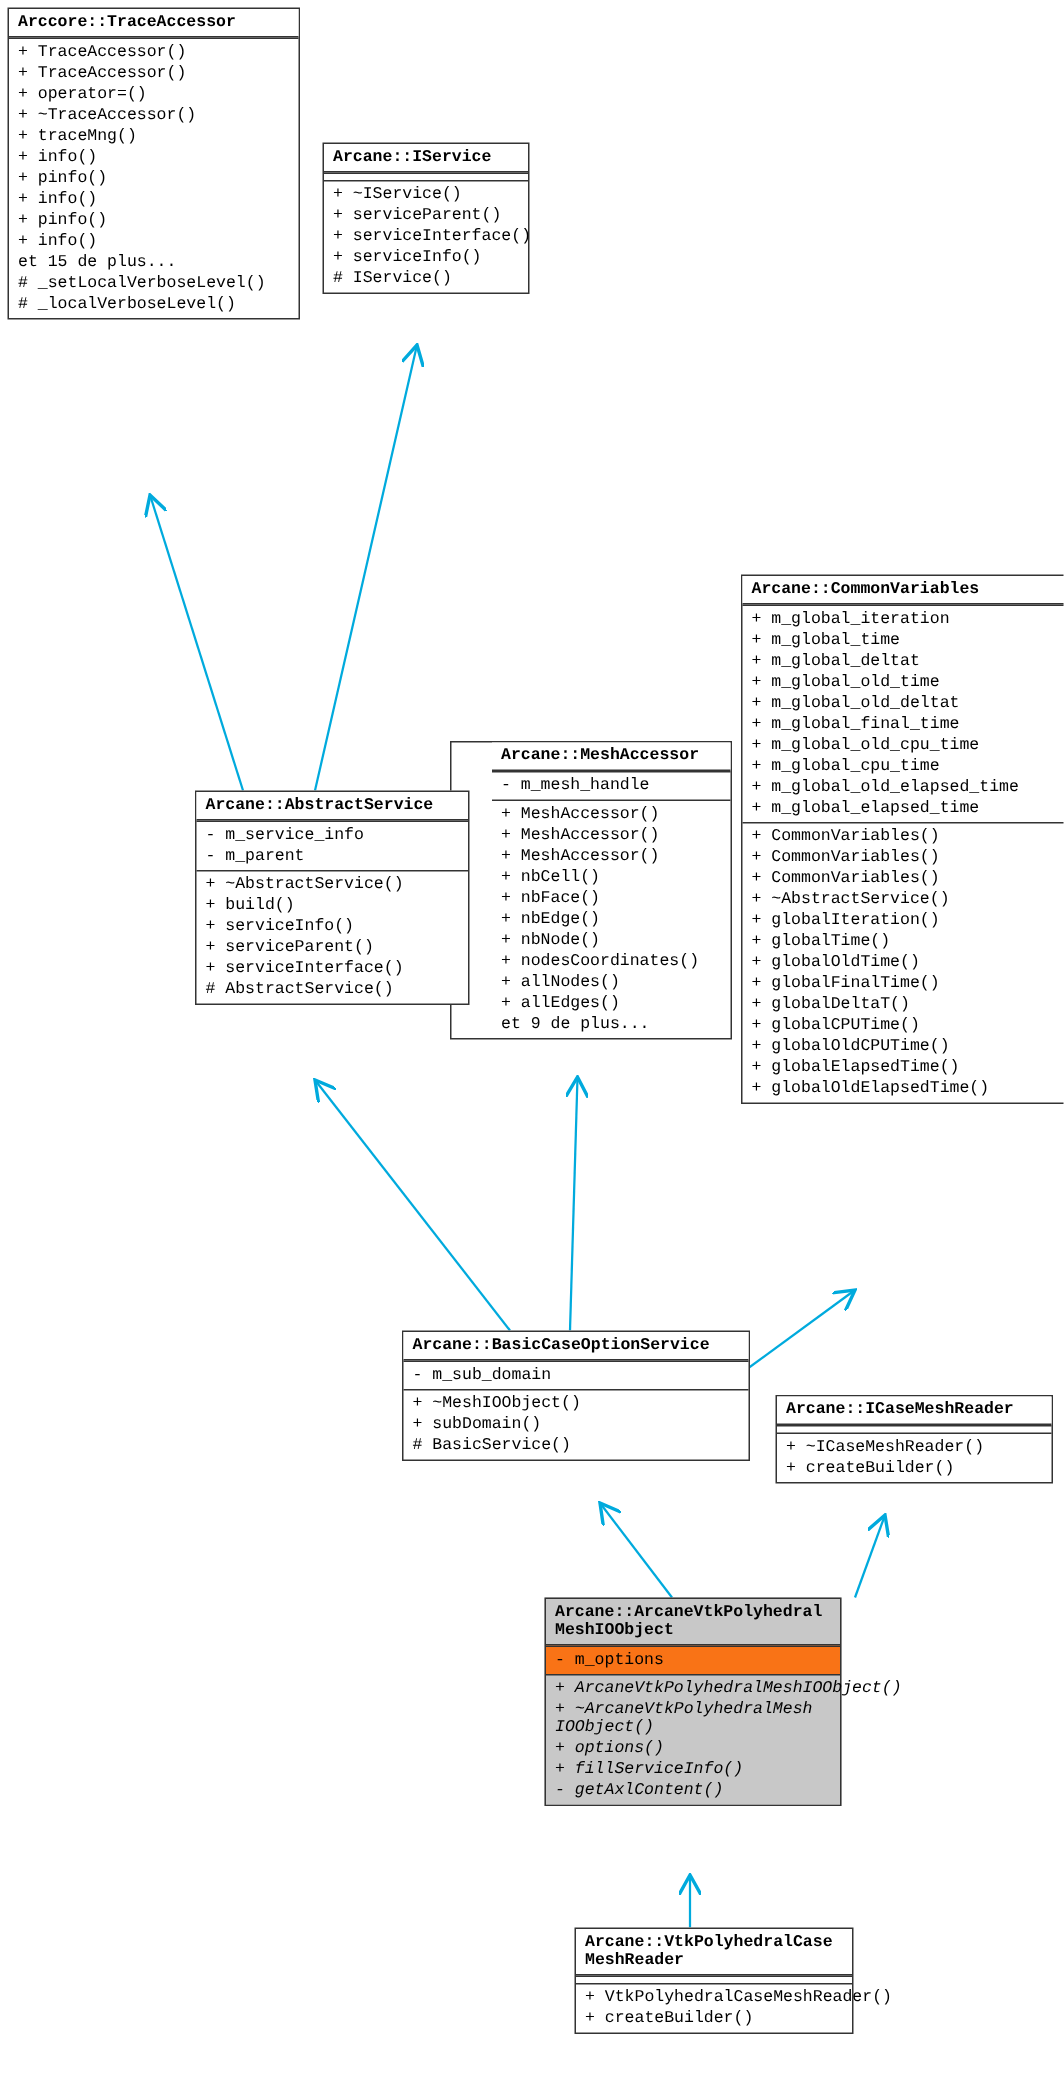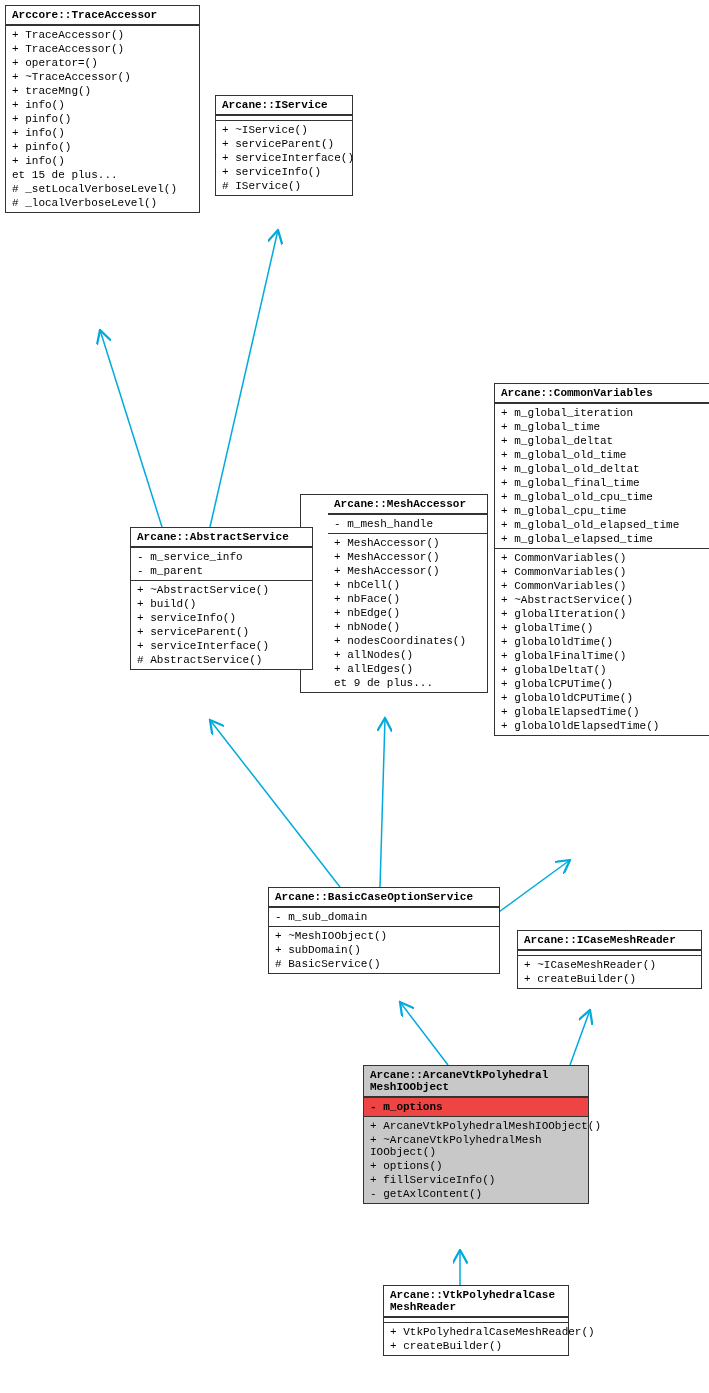--- a/index.html
+++ b/index.html
@@ -188,26 +188,26 @@
 <div class="uml-box" style="left:517px;top:930px;width:185px;">
   <div class="uml-title">Arcane::ICaseMeshReader</div>
   <div class="uml-section">
   </div>
   <div class="uml-section">
     <div class="uml-line">+ ~ICaseMeshReader()</div>
     <div class="uml-line">+ createBuilder()</div>
   </div>
 </div>
 
-<div class="uml-box" style="left:363px;top:1065px;width:226px;background:#c8c8c8;">
+<div class="uml-box" style="left:363px;top:1065px;width:198px;background:#c8c8c8;">
   <div class="uml-title" style="background:#c8c8c8;">Arcane::ArcaneVtkPolyhedral<br>MeshIOObject</div>
-  <div class="uml-section" style="background:#ef4444;font-weight:bold;">
+  <div class="uml-section" style="background:#f97316;">
     <div class="uml-line">- m_options</div>
   </div>
-  <div class="uml-section" style="background:#c8c8c8;">
+  <div class="uml-section" style="background:#c8c8c8;font-style:italic;">
     <div class="uml-line">+ ArcaneVtkPolyhedralMeshIOObject()</div>
     <div class="uml-line">+ ~ArcaneVtkPolyhedralMesh<br>   IOObject()</div>
     <div class="uml-line">+ options()</div>
     <div class="uml-line">+ fillServiceInfo()</div>
     <div class="uml-line">- getAxlContent()</div>
   </div>
 </div>
 
 <div class="uml-box" style="left:383px;top:1285px;width:186px;">
   <div class="uml-title">Arcane::VtkPolyhedralCase<br>MeshReader</div>

